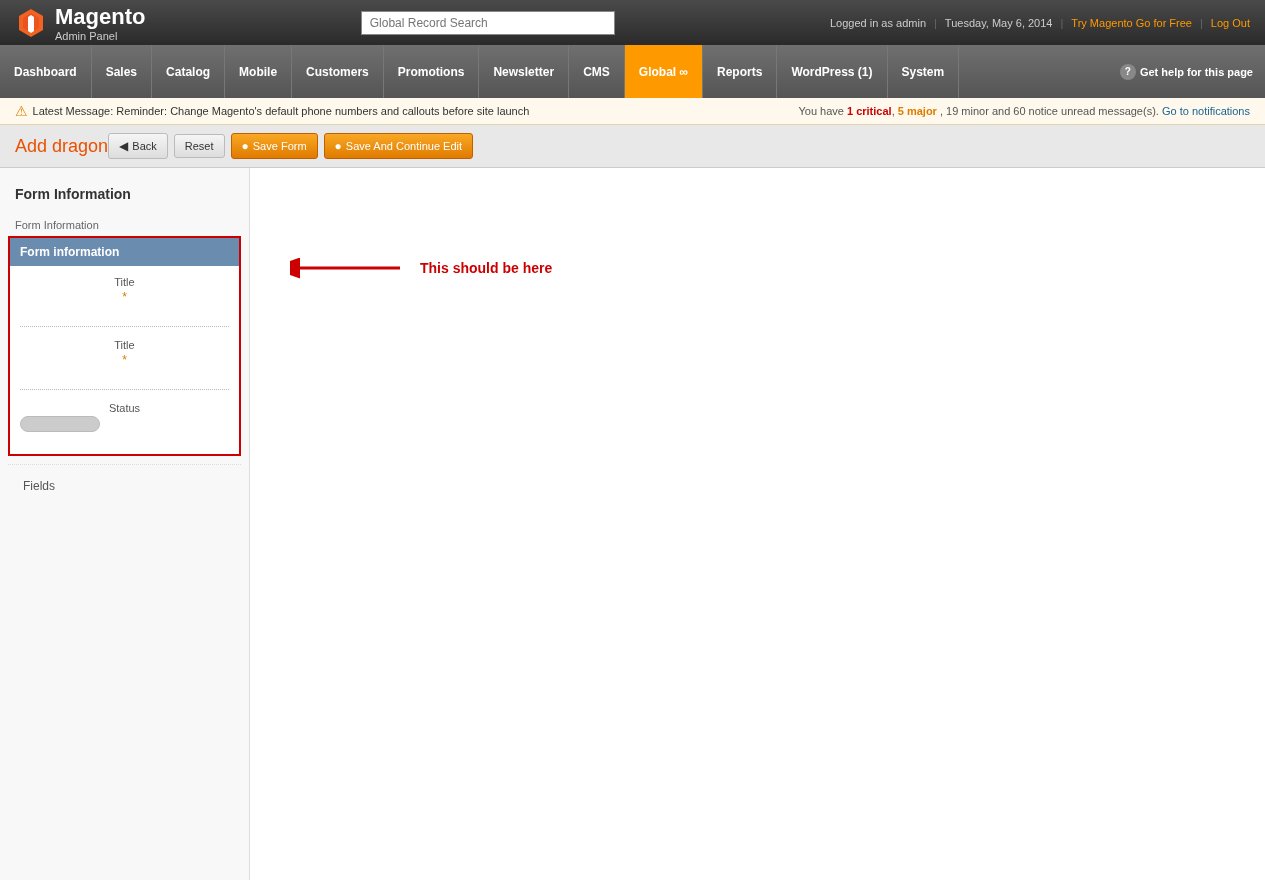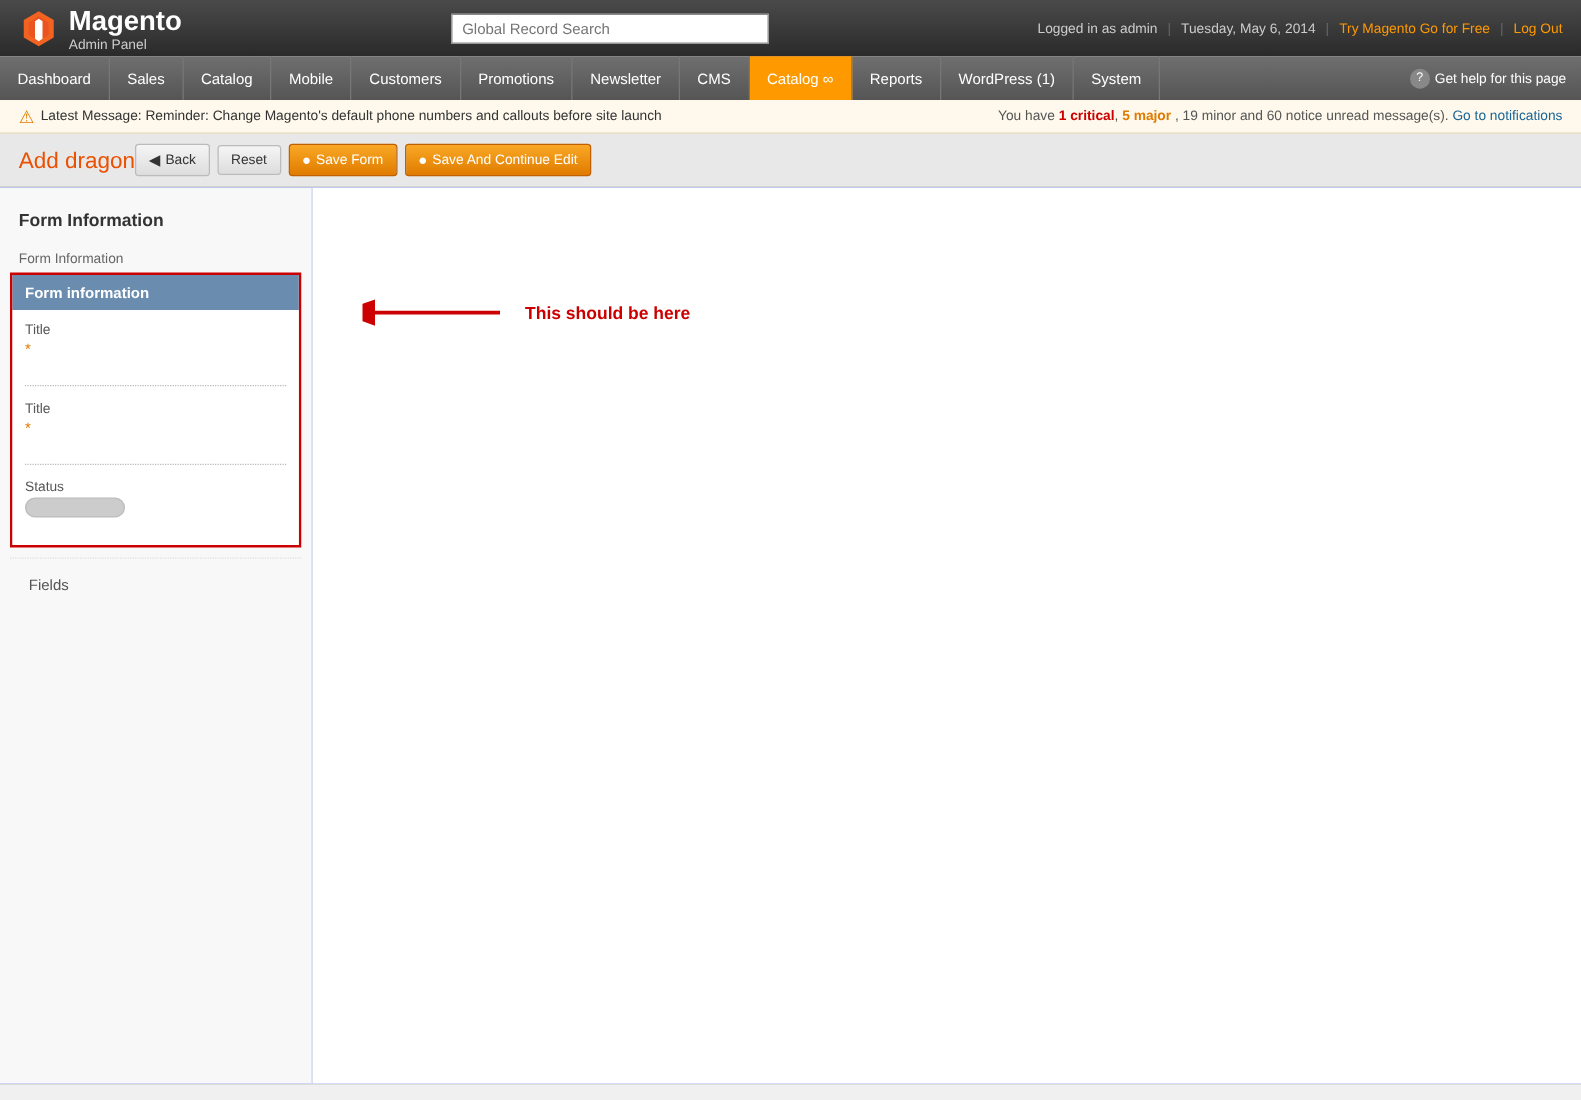--- a/index.html
+++ b/index.html
@@ -52,21 +52,22 @@
       font-size: 11px;
     }
     #header-right a { color: #f90; text-decoration: none; }
     #header-right .separator { color: #666; }
 
     
     #nav {
       background: linear-gradient(to bottom, #6f6f6f, #555);
       display: flex;
       align-items: stretch;
-      height: 35px;
+      height: 53px;
+      font-weight: bold;
     }
     .nav-item {
       padding: 0 14px;
       display: flex;
       align-items: center;
       color: #fff;
       font-size: 12px;
       cursor: pointer;
       text-decoration: none;
       white-space: nowrap;
@@ -190,20 +191,21 @@
     .sidebar-section-header {
       background: #6a8caf;
       color: #fff;
       padding: 7px 10px;
       font-size: 12px;
       font-weight: bold;
     }
     .sidebar-section-body {
       background: #fff;
       padding: 10px;
+      text-align: center;
     }
     .form-row {
       margin-bottom: 12px;
     }
     .form-label {
       font-size: 11px;
       color: #555;
       margin-bottom: 2px;
       display: block;
     }
@@ -310,21 +312,21 @@
 
 <nav id="nav">
   <a class="nav-item" href="#">Dashboard</a>
   <a class="nav-item" href="#">Sales</a>
   <a class="nav-item" href="#">Catalog</a>
   <a class="nav-item" href="#">Mobile</a>
   <a class="nav-item" href="#">Customers</a>
   <a class="nav-item" href="#">Promotions</a>
   <a class="nav-item" href="#">Newsletter</a>
   <a class="nav-item" href="#">CMS</a>
-  <a class="nav-item active" href="#">Catalog ∞</a>
+  <a class="nav-item active" href="#">Global ∞</a>
   <a class="nav-item" href="#">Reports</a>
   <a class="nav-item" href="#">WordPress (1)</a>
   <a class="nav-item" href="#">System</a>
   <div id="help-link">
     <span id="help-icon-circle">?</span>
     <span>Get help for this page</span>
   </div>
 </nav>
 
 <div id="alert-bar">

